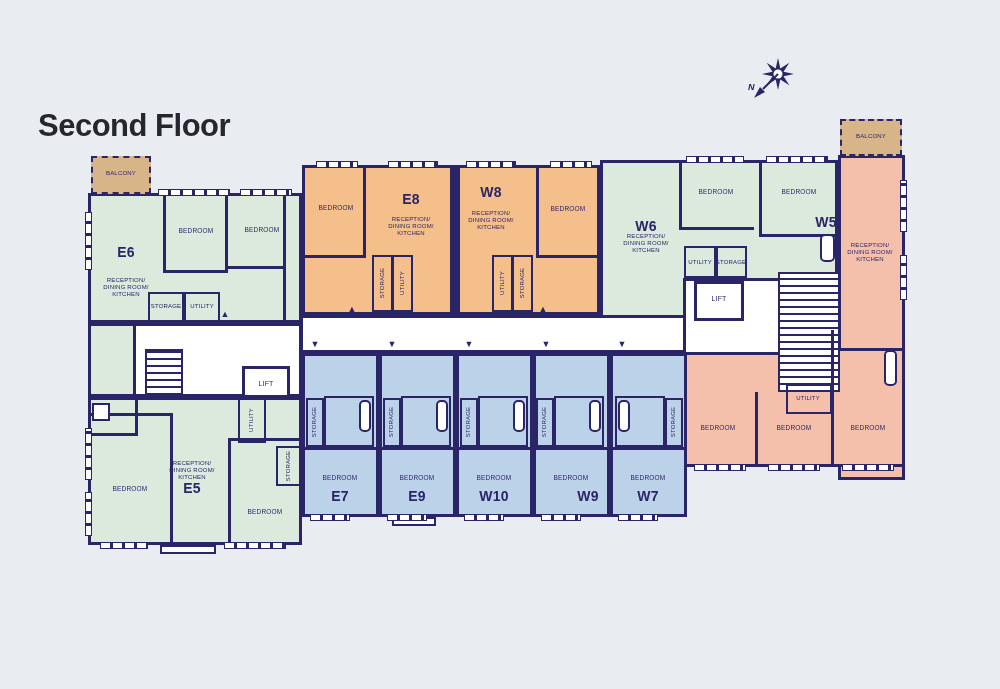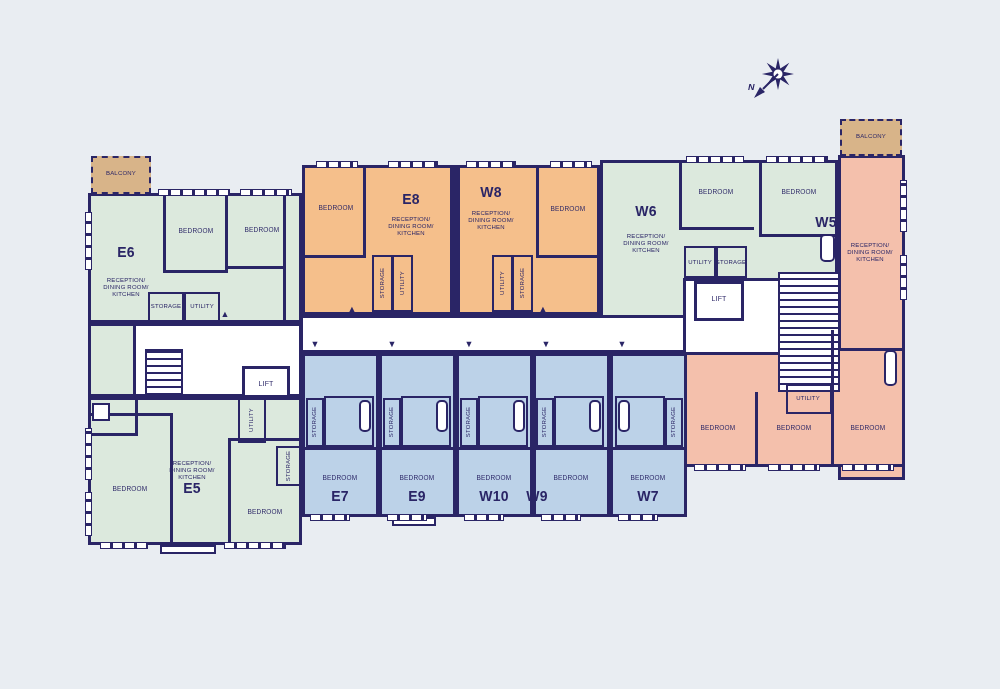--- a/index.html
+++ b/index.html
@@ -33,20 +33,21 @@
   .arrow{position:absolute;transform:translate(-50%,-50%);color:var(--wall);font-size:9px;line-height:1;}
   #title{position:absolute;left:38px;top:108px;font-size:31px;font-weight:700;color:var(--title);letter-spacing:-.5px;}
   #compass{position:absolute;left:746px;top:48px;width:64px;height:64px;}
   #compass .nlbl{position:absolute;left:2px;top:34px;font-size:9px;font-weight:700;font-style:italic;color:var(--wall);}
 </style>
 </head>
 <body>
 
 <div id="plan">
 
+  <div id="title">Second Floor</div>
 
   <div id="compass">
     <svg width="64" height="64" viewBox="0 0 64 64">
       <polygon fill="#2a2566" points="32,10 34.3,20.5 43.3,14.7 37.5,23.7 48,26 37.5,28.3 43.3,37.3 34.3,31.5 32,42 29.7,31.5 20.7,37.3 26.5,28.3 16,26 26.5,23.7 20.7,14.7 29.7,20.5"></polygon>
       <circle cx="32" cy="26" r="4.5" fill="#ffffff"></circle>
       <line x1="32" y1="26" x2="17" y2="41" stroke="#2a2566" stroke-width="2"></line>
       <polygon fill="#2a2566" points="8,50 19,44 14,39"></polygon>
     </svg>
     <span class="nlbl">N</span>
   </div>
@@ -224,21 +225,21 @@
     <span>KITCHEN</span>
   </div>
   <div class="lbl" style="left:568px;top:209px">BEDROOM</div>
   <div class="lbl" style="left:503px;top:283px">
       <span class="vtxt">UTILITY</span>
     </div>
   <div class="lbl" style="left:523px;top:283px">
       <span class="vtxt">STORAGE</span>
     </div>
 
-  <div class="lbl id" style="left:646px;top:211px">W6</div>
+  <div class="lbl id" style="left:646px;top:226px">W6</div>
   <div class="lbl rec" style="left:646px;top:244px">
     <span>RECEPTION/</span>
     <span>DINING ROOM/</span>
     <span>KITCHEN</span>
   </div>
   <div class="lbl" style="left:716px;top:192px">BEDROOM</div>
   <div class="lbl" style="left:799px;top:192px">BEDROOM</div>
   <div class="lbl" style="left:700px;top:263px;font-size:6px">UTILITY</div>
   <div class="lbl" style="left:731px;top:263px;font-size:6px">STORAGE</div>
 
@@ -274,16 +275,16 @@
 
   <div class="lbl" style="left:340px;top:478px">BEDROOM</div>
   <div class="lbl" style="left:417px;top:478px">BEDROOM</div>
   <div class="lbl" style="left:494px;top:478px">BEDROOM</div>
   <div class="lbl" style="left:571px;top:478px">BEDROOM</div>
   <div class="lbl" style="left:648px;top:478px">BEDROOM</div>
 
   <div class="lbl id" style="left:340px;top:496px">E7</div>
   <div class="lbl id" style="left:417px;top:496px">E9</div>
   <div class="lbl id" style="left:494px;top:496px">W10</div>
-  <div class="lbl id" style="left:537px;top:496px">W9</div>
+  <div class="lbl id" style="left:588px;top:496px">W9</div>
   <div class="lbl id" style="left:648px;top:496px">W7</div>
 
 </div>
 
 </body></html>

